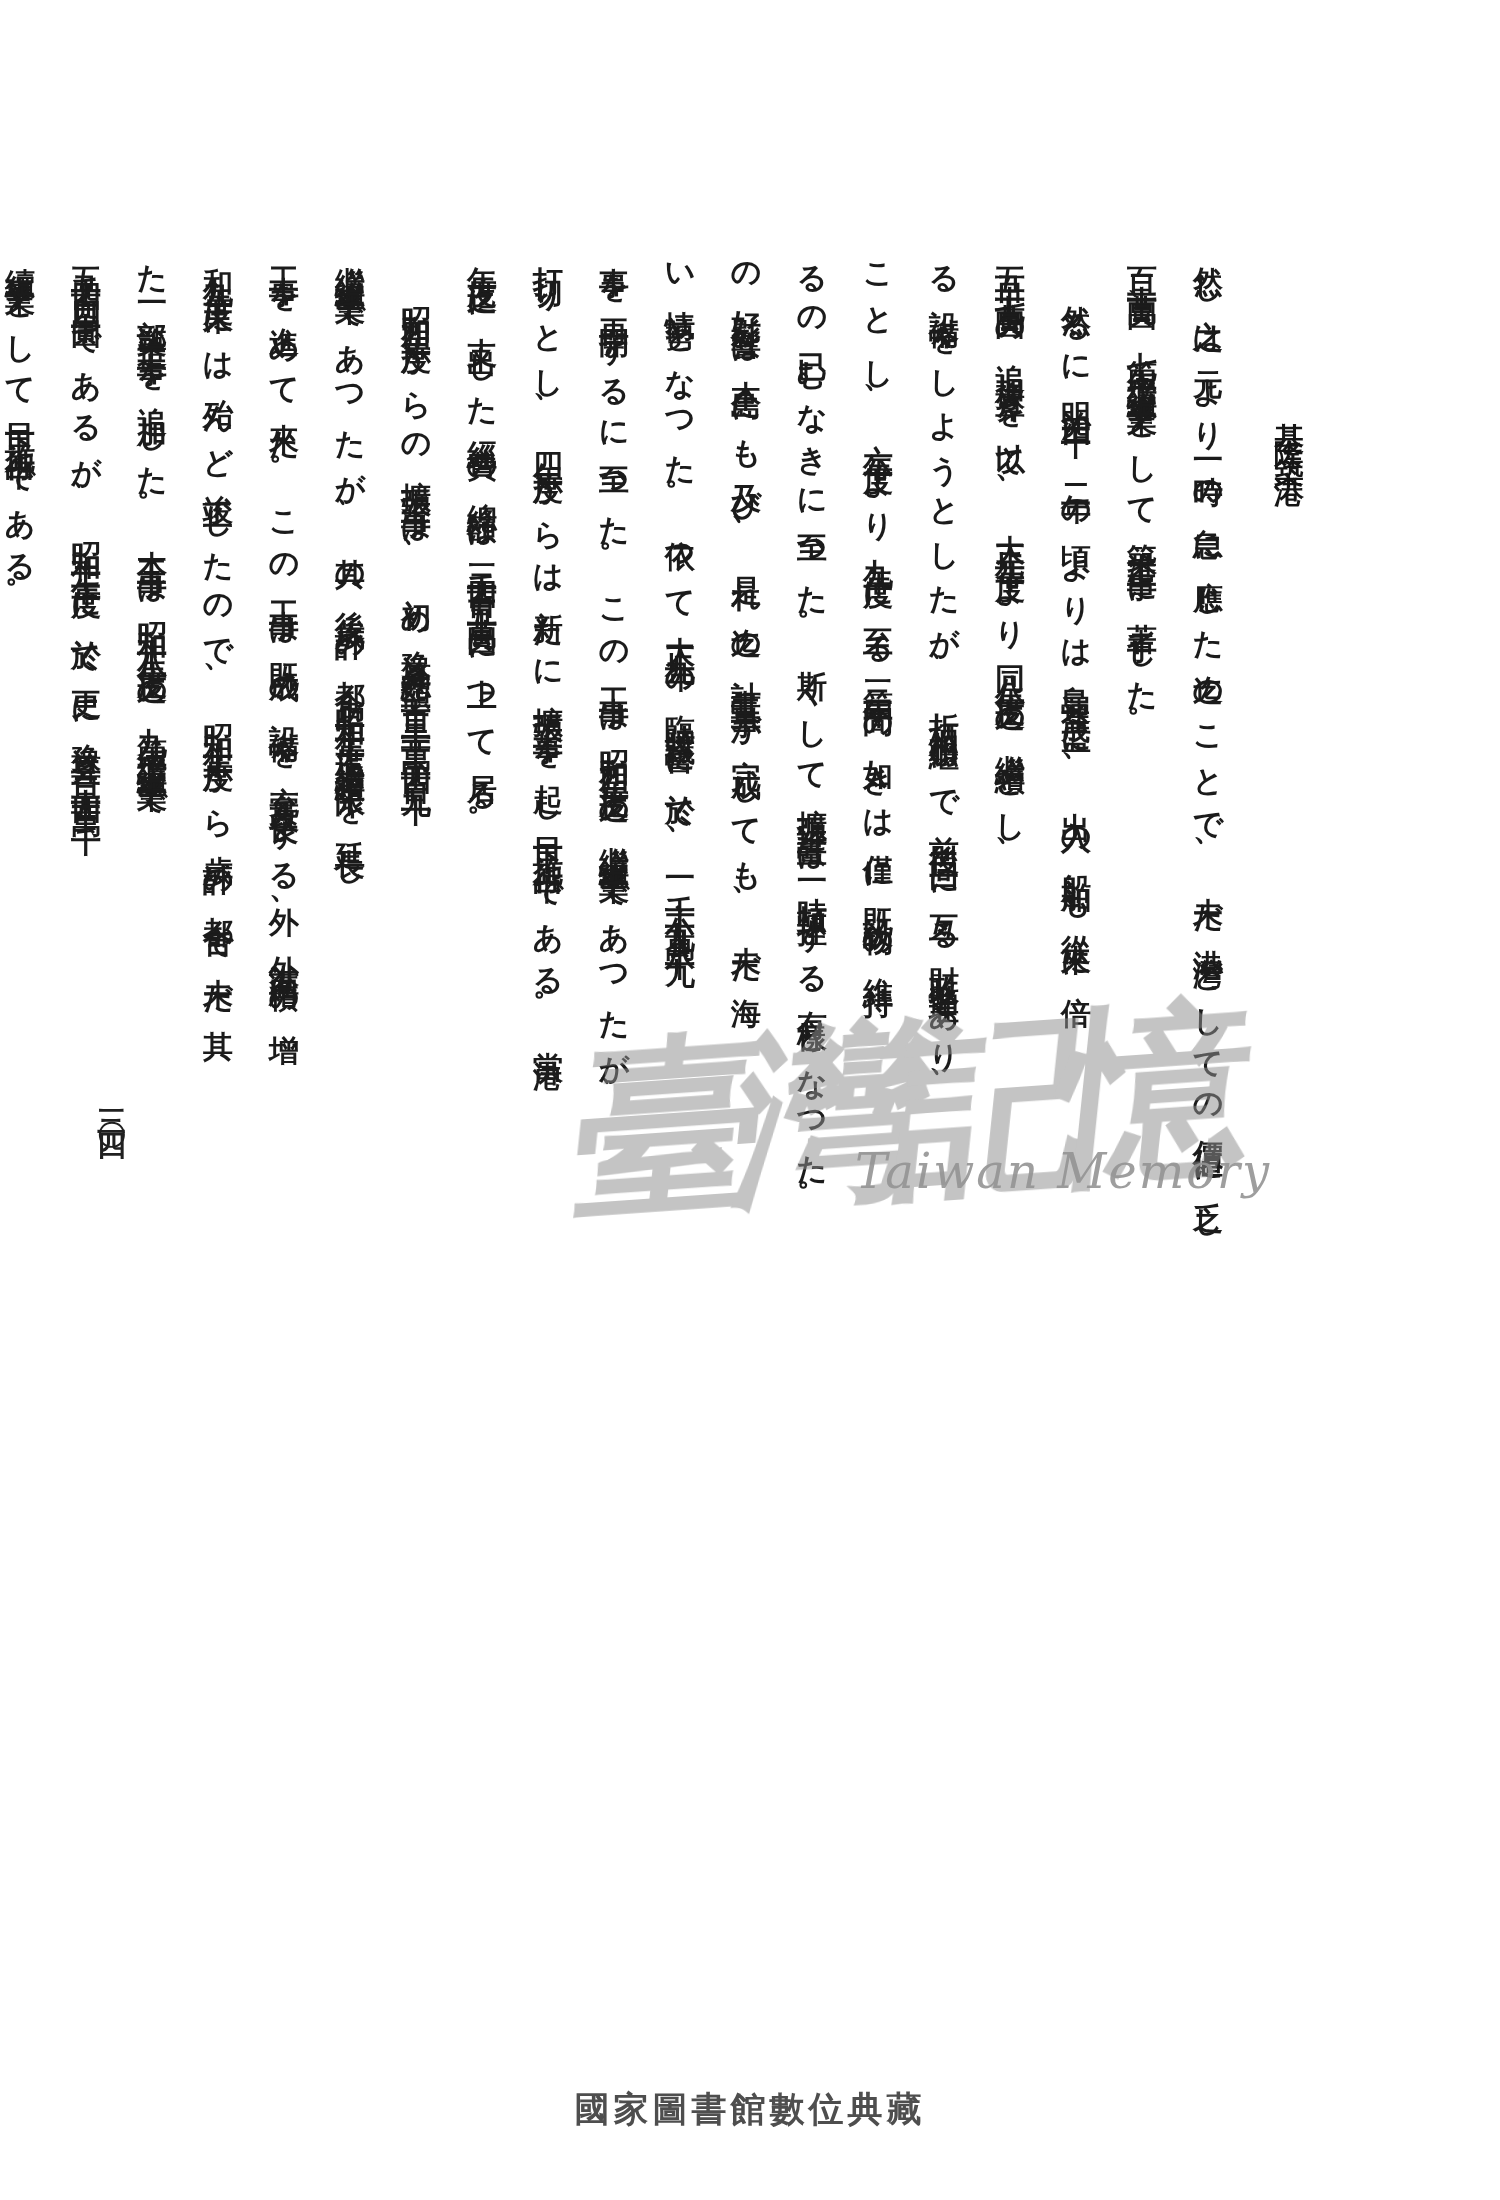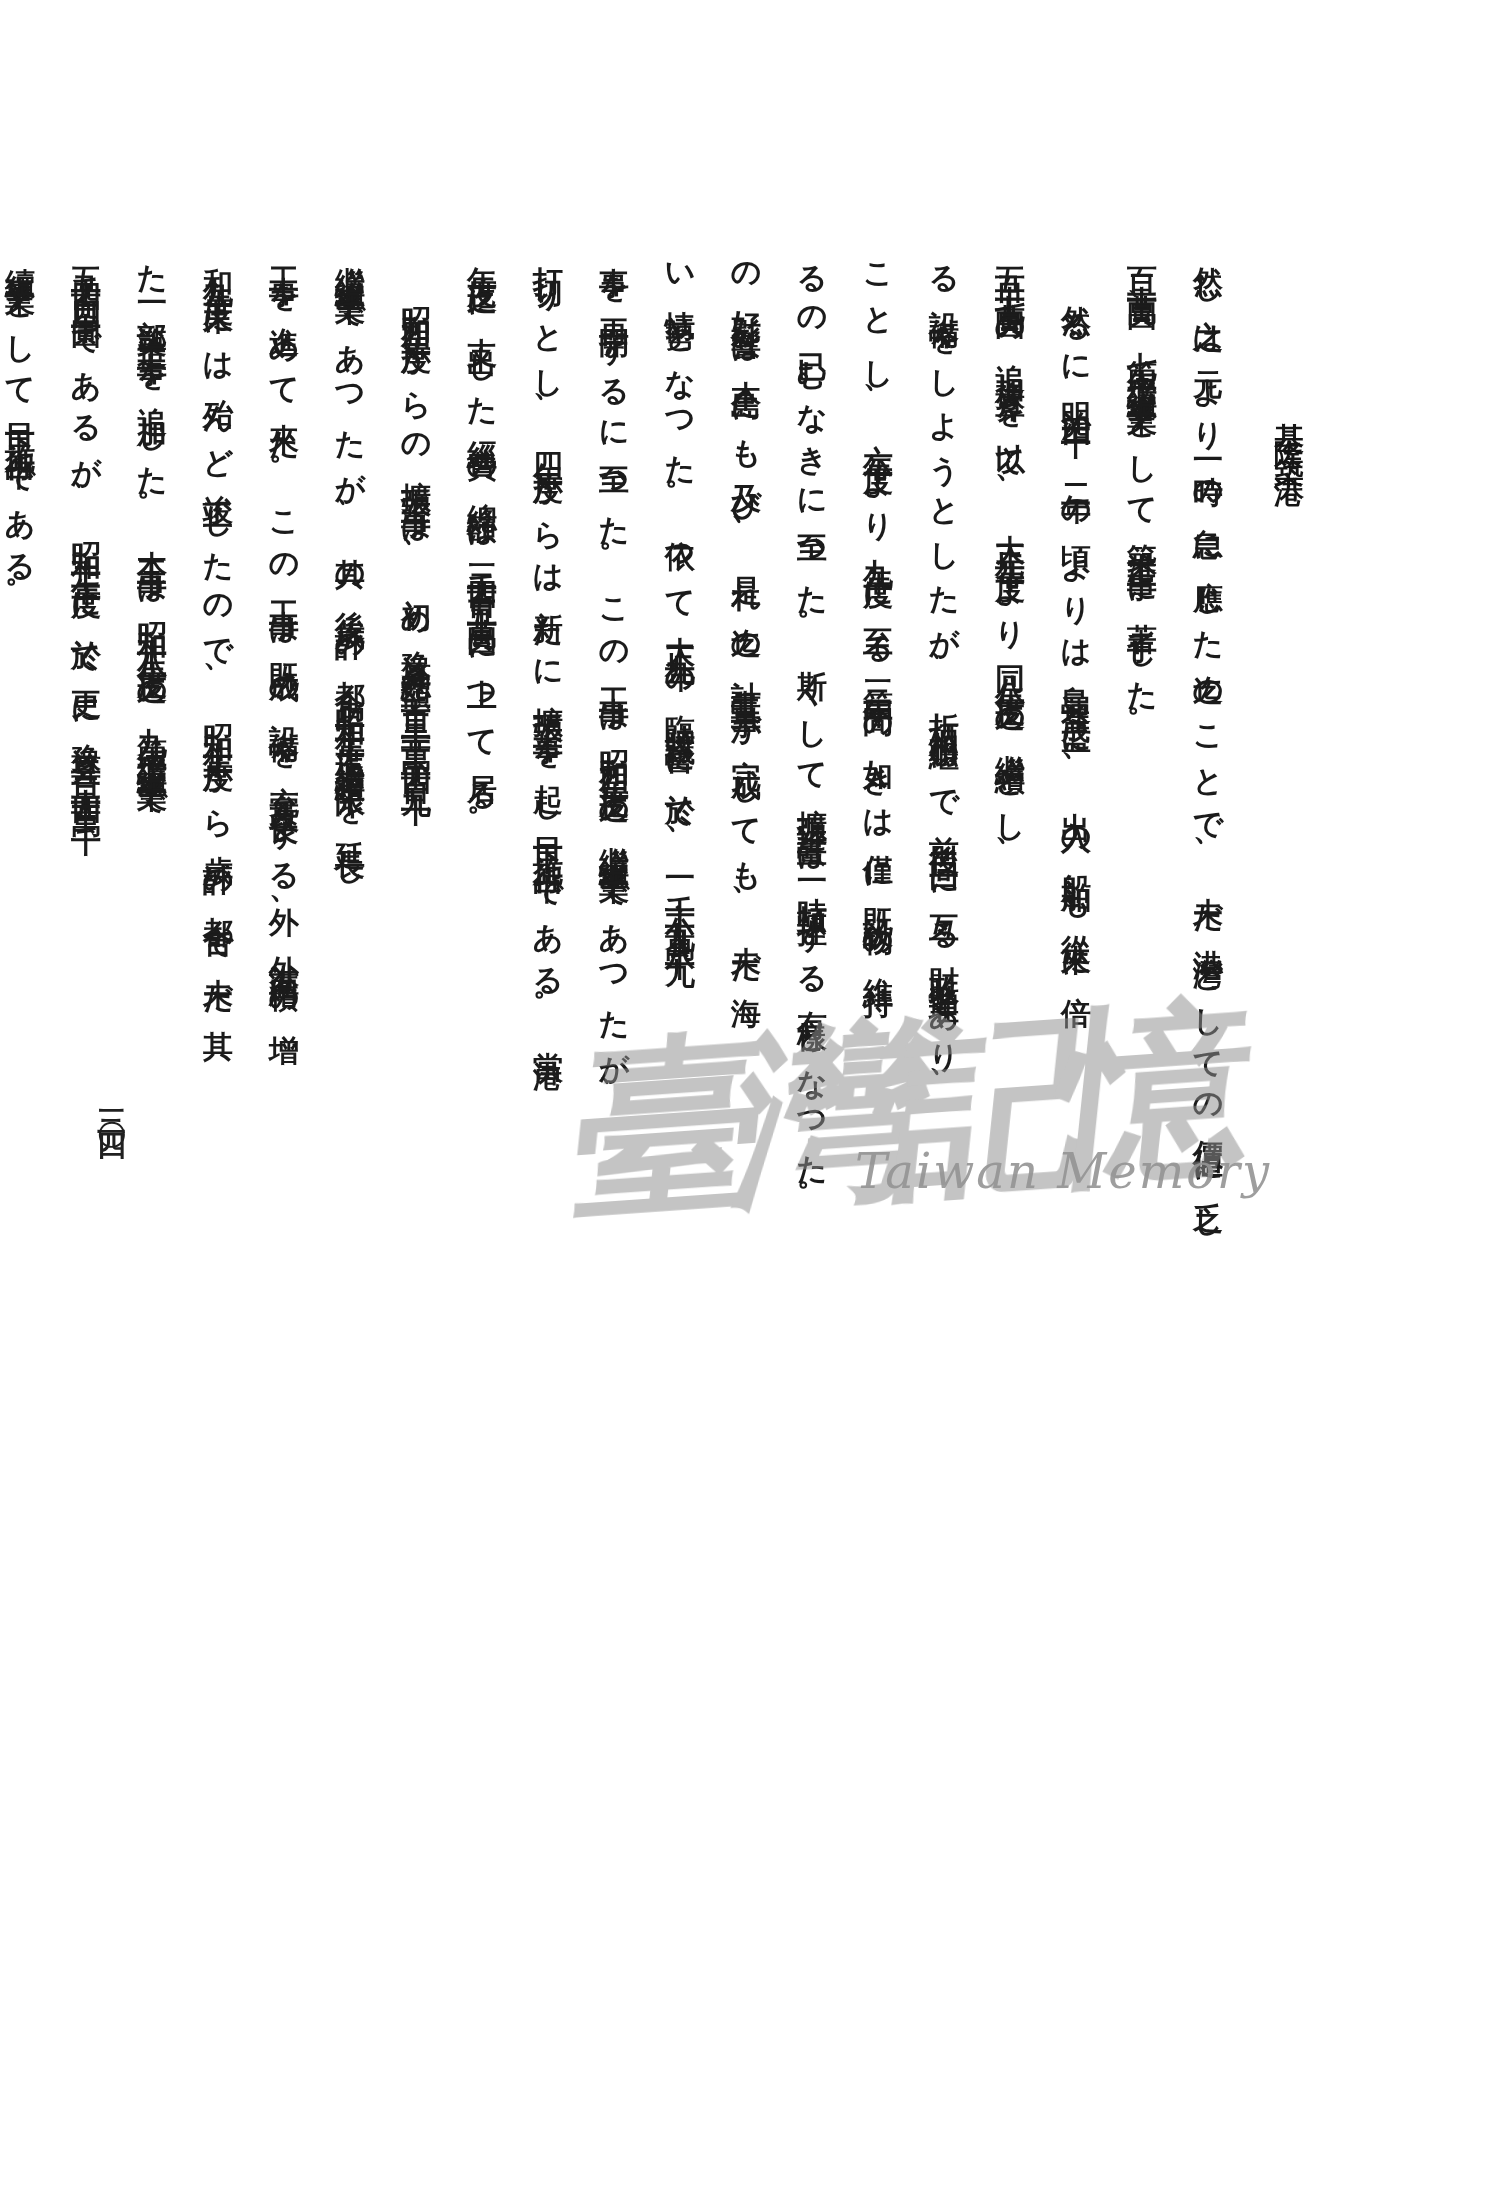--- a/index.html
+++ b/index.html
@@ -125,14 +125,15 @@
       <p>續事業として目下施行中である。</p>
     </div>
 
   <div class="watermark">
     <div class="wm-kanji">臺灣記憶</div>
     <div class="wm-latin">Taiwan Memory</div>
   </div>
 
   <div class="page-number">三〇四</div>
 
+  <div class="footer-mark">國家圖書館數位典藏</div>
 
 </div>
 
 </body></html>

